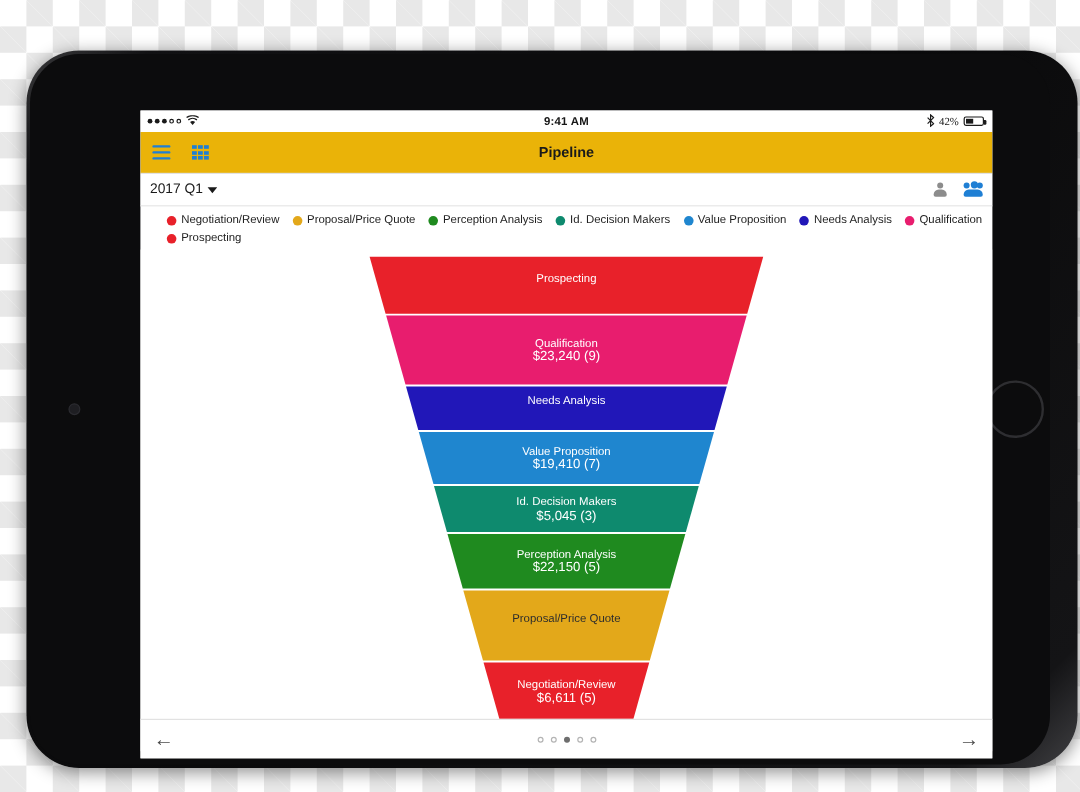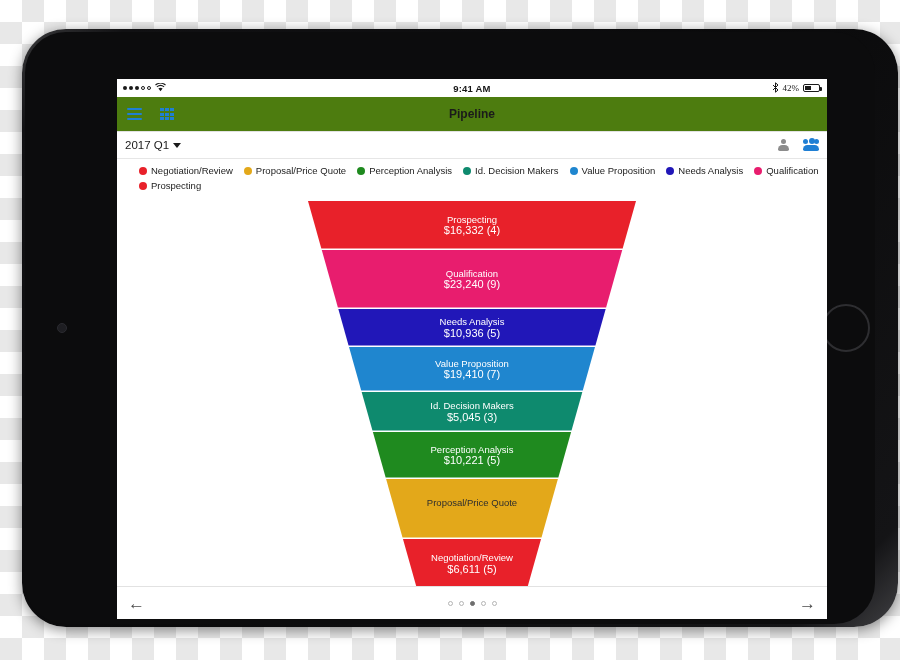--- a/index.html
+++ b/index.html
@@ -10,21 +10,21 @@
     background-image:
       linear-gradient(45deg,#e8e8e8 25%,transparent 25%,transparent 75%,#e8e8e8 75%),
       linear-gradient(45deg,#e8e8e8 25%,transparent 25%,transparent 75%,#e8e8e8 75%);
     background-size:44px 44px;
     background-position:0 0, 22px 22px;
   }
   #stage{position:relative;width:900px;height:660px;}
 
   
   .device{
-    position:absolute;left:22px;top:29px;width:876px;height:598px;
+    position:absolute;left:22px;top:42px;width:876px;height:598px;
     background:linear-gradient(135deg,#3a3a3c 0%,#111113 7%,#0a0a0b 50%,#141416 93%,#404043 100%);
     border-radius:44px;
     box-shadow:0 3px 14px rgba(0,0,0,.45);
   }
   .device-inner{
     position:absolute;left:3px;top:3px;width:850px;height:592px;
     background:#0c0c0d;border-radius:41px;
   }
   .home-button{
     position:absolute;right:28px;top:50%;margin-top:-24px;width:48px;height:48px;
@@ -52,21 +52,21 @@
   .dots{display:flex;align-items:center;gap:2px;}
   .dots i{width:4px;height:4px;border-radius:50%;background:#1a1a1a;display:block;}
   .dots i.hollow{background:transparent;border:1px solid #1a1a1a;box-sizing:border-box;}
   .battpct{font-size:9px;}
   .batt{width:17px;height:8px;border:1px solid #1a1a1a;border-radius:2px;position:relative;box-sizing:border-box;}
   .batt::after{content:"";position:absolute;right:-3px;top:2px;width:2px;height:4px;background:#1a1a1a;border-radius:0 1px 1px 0;}
   .batt span{position:absolute;left:1px;top:1px;bottom:1px;width:42%;background:#1a1a1a;display:block;}
 
   
   .navbar{
-    position:relative;height:34px;border-bottom:1px solid #e2e2e2;background:#4d7c0f;
+    position:relative;height:34px;border-bottom:1px solid #e2e2e2;background:#eab308;
     display:flex;align-items:center;
   }
   .nav-icons{position:absolute;left:10px;display:flex;align-items:center;gap:18px;}
   .nav-title{position:absolute;left:0;right:0;text-align:center;font-size:12px;font-weight:bold;color:#1a1a1a;}
   .ico-ham{width:15px;height:12px;display:flex;flex-direction:column;justify-content:space-between;}
   .ico-ham b{display:block;height:2px;background:#1f7fd4;border-radius:1px;}
   .ico-grid{width:14px;height:12px;display:grid;grid-template-columns:repeat(3,1fr);grid-template-rows:repeat(3,1fr);gap:1.5px;}
   .ico-grid b{display:block;background:#1f7fd4;}
 
   
@@ -241,41 +241,39 @@
             <polygon points="221.340206185567,114 488.659793814433,114 478.4340206185567,150.4 231.5659793814433,150.4" fill="#2117b8"></polygon>
             <polygon points="232.01546391752578,152 477.9845360824742,152 465.7922680412371,195.4 244.2077319587629,195.4" fill="#1f86cf"></polygon>
             <polygon points="244.65721649484536,197 465.34278350515467,197 454.55515463917527,235.4 255.44484536082473,235.4" fill="#0e8a6e"></polygon>
             <polygon points="255.8943298969072,237 454.1056701030928,237 441.3515463917526,282.4 268.6484536082474,282.4" fill="#1f8a1f"></polygon>
             <polygon points="269.0979381443299,284 440.9020618556701,284 424.4958762886598,342.4 285.5041237113402,342.4" fill="#e3a81a"></polygon>
             <polygon points="285.95360824742266,344 424.04639175257734,344 410,394 300,394" fill="#e8212a"></polygon>
           </svg>
         <div id="funnel-labels">
             <div class="seg-label" style="top: 18.5px;">
               <div>Prospecting</div>
-              <div class="val">$16,332 (4)</div>
             </div>
             <div class="seg-label" style="top: 72.5px;">
               <div>Qualification</div>
               <div class="val">$23,240 (9)</div>
             </div>
             <div class="seg-label" style="top: 121px;">
               <div>Needs Analysis</div>
-              <div class="val">$10,936 (5)</div>
             </div>
             <div class="seg-label" style="top: 162.5px;">
               <div>Value Proposition</div>
               <div class="val">$19,410 (7)</div>
             </div>
             <div class="seg-label" style="top: 205px;">
               <div>Id. Decision Makers</div>
               <div class="val">$5,045 (3)</div>
             </div>
             <div class="seg-label" style="top: 248.5px;">
               <div>Perception Analysis</div>
-              <div class="val">$10,221 (5)</div>
+              <div class="val">$22,150 (5)</div>
             </div>
             <div class="seg-label dark" style="top: 302px;">
               <div>Proposal/Price Quote</div>
             </div>
             <div class="seg-label" style="top: 357px;">
               <div>Negotiation/Review</div>
               <div class="val">$6,611 (5)</div>
             </div>
           </div>
       </div>

